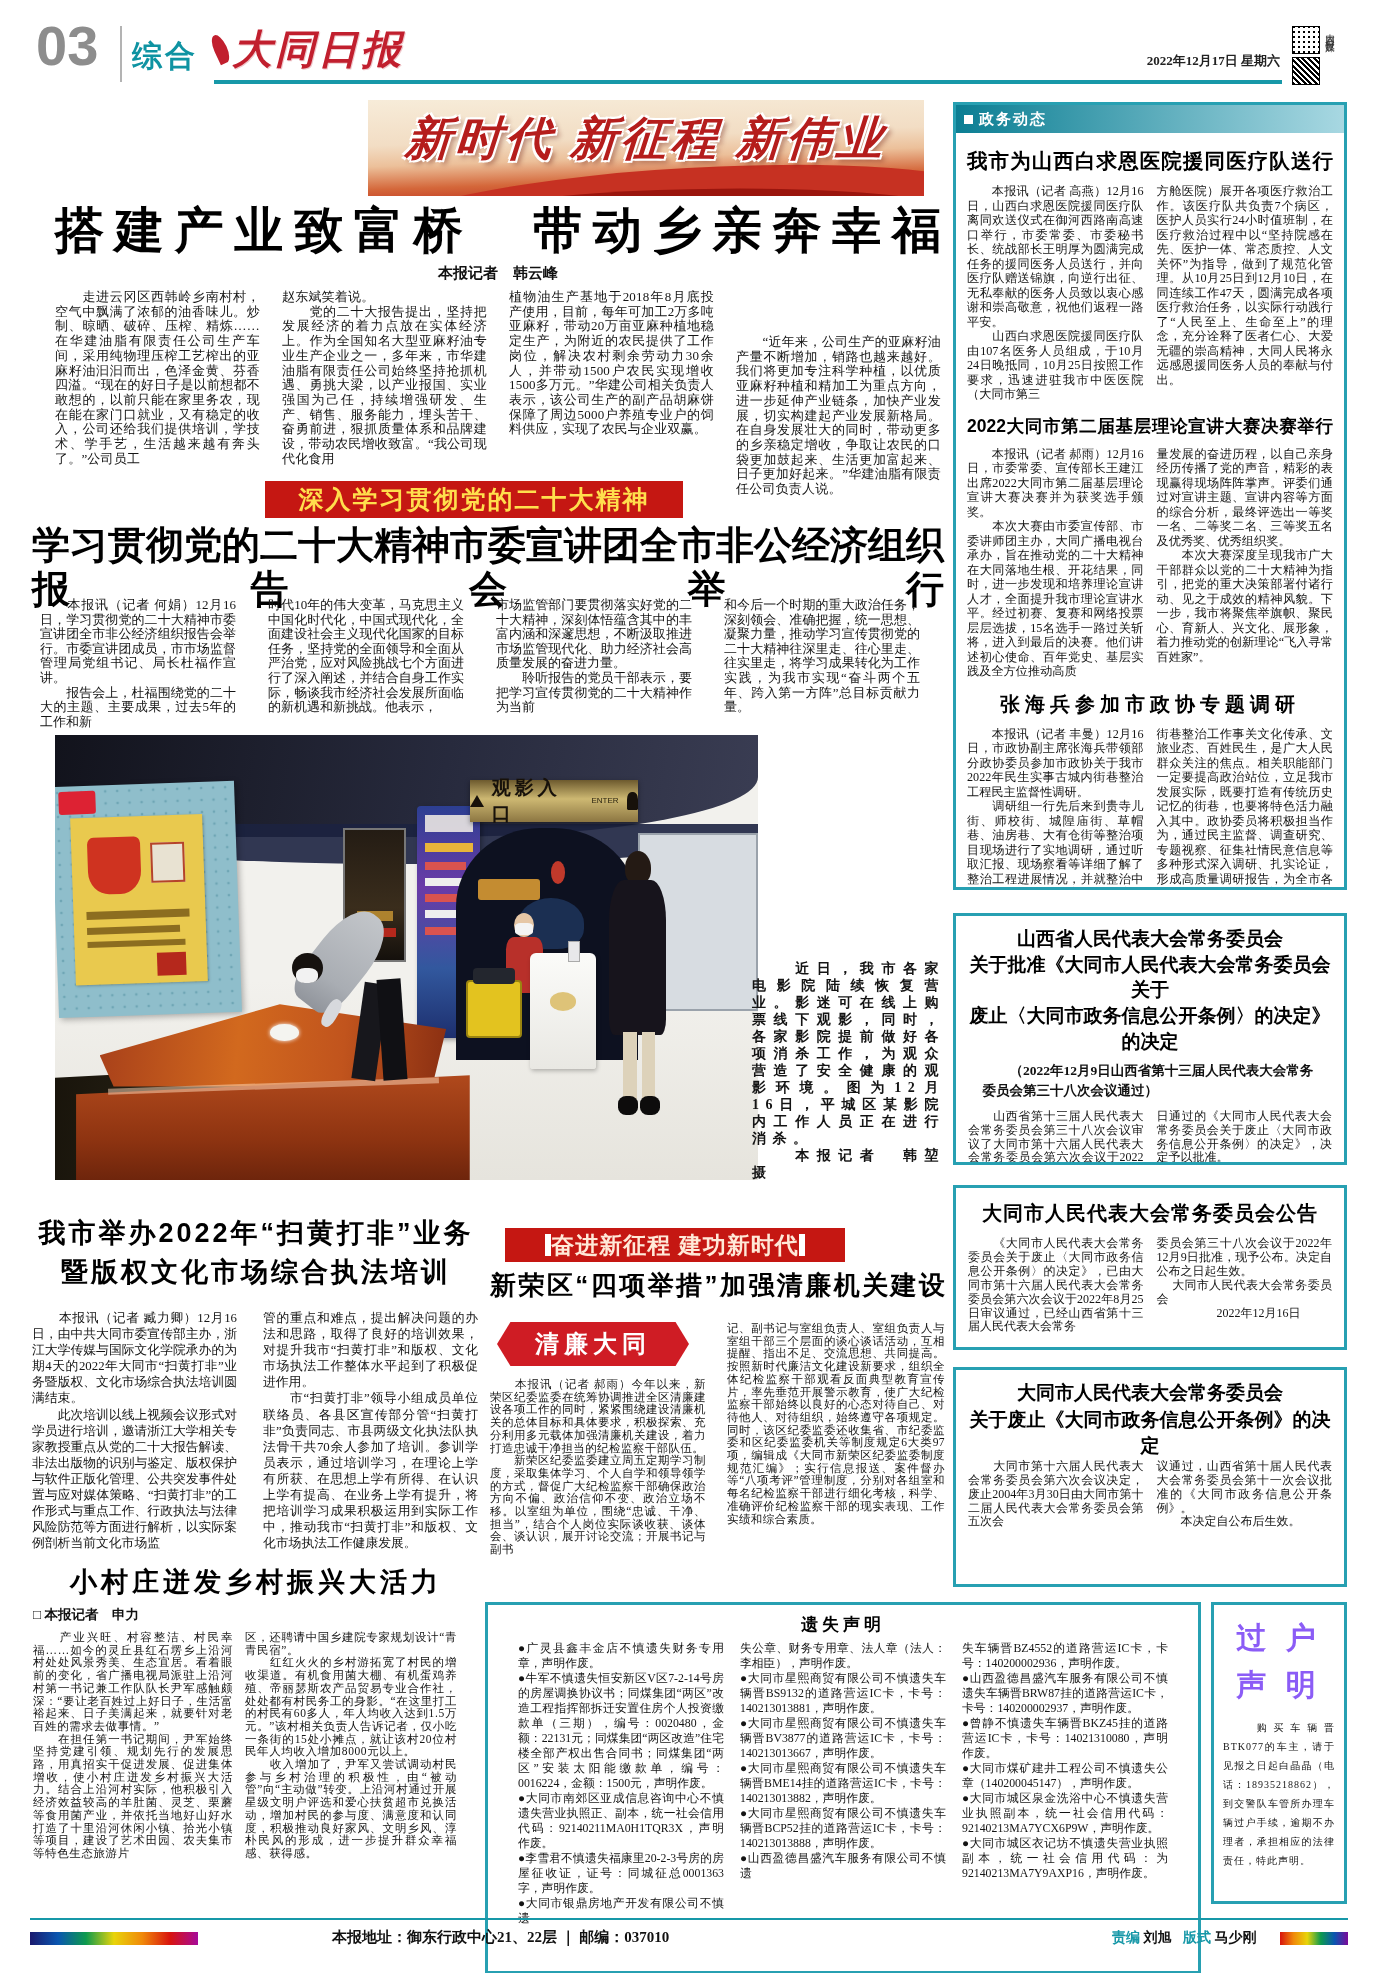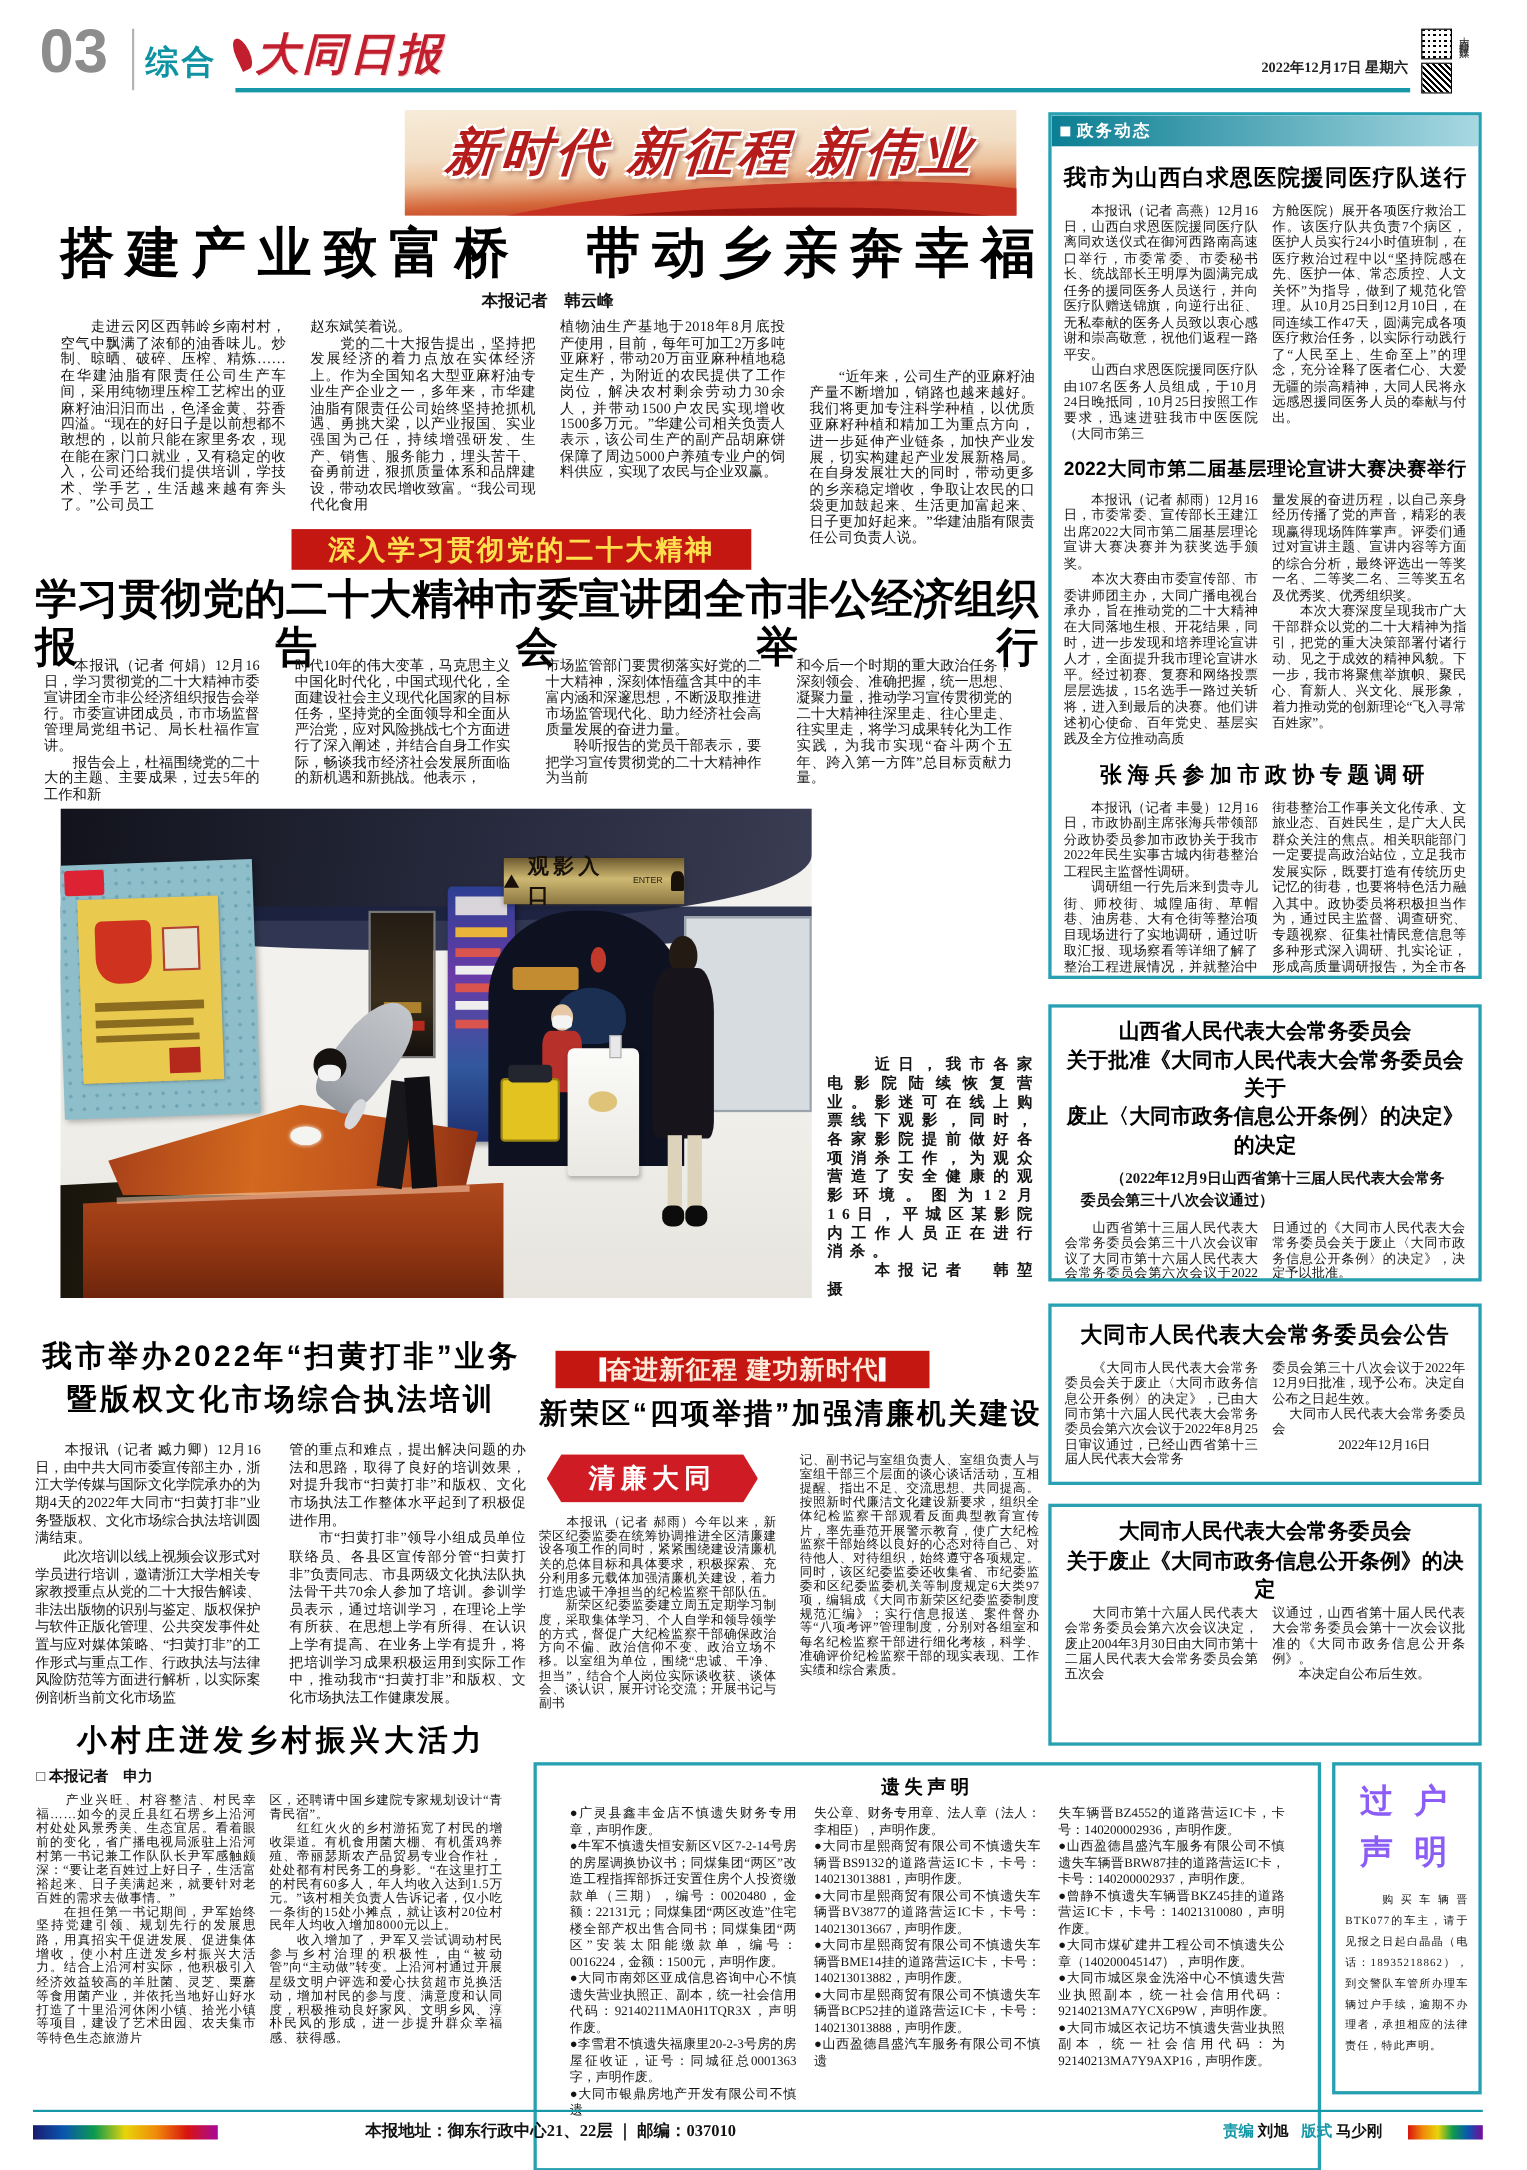--- a/index.html
+++ b/index.html
@@ -64,21 +64,21 @@
   </div>
   <div class="abs hd spread" style="left:32px;top:524px;width:912px;font-size:38px;line-height:1.15;">学习贯彻党的二十大精神市委宣讲团全市非公经济组织报告会举行</div>
 
   <div class="abs body-txt" style="left:40px;top:598px;width:196px;font-size:13px;line-height:14.6px;">　　本报讯（记者 何娟）12月16日，学习贯彻党的二十大精神市委宣讲团全市非公经济组织报告会举行。市委宣讲团成员，市市场监督管理局党组书记、局长杜福作宣讲。
 　　报告会上，杜福围绕党的二十大的主题、主要成果，过去5年的工作和新</div>
   <div class="abs body-txt" style="left:268px;top:598px;width:196px;font-size:13px;line-height:14.6px;">时代10年的伟大变革，马克思主义中国化时代化，中国式现代化，全面建设社会主义现代化国家的目标任务，坚持党的全面领导和全面从严治党，应对风险挑战七个方面进行了深入阐述，并结合自身工作实际，畅谈我市经济社会发展所面临的新机遇和新挑战。他表示，</div>
   <div class="abs body-txt" style="left:496px;top:598px;width:196px;font-size:13px;line-height:14.6px;">市场监管部门要贯彻落实好党的二十大精神，深刻体悟蕴含其中的丰富内涵和深邃思想，不断汲取推进市场监管现代化、助力经济社会高质量发展的奋进力量。
 　　聆听报告的党员干部表示，要把学习宣传贯彻党的二十大精神作为当前</div>
   <div class="abs body-txt" style="left:724px;top:598px;width:196px;font-size:13px;line-height:14.6px;">和今后一个时期的重大政治任务，深刻领会、准确把握，统一思想、凝聚力量，推动学习宣传贯彻党的二十大精神往深里走、往心里走、往实里走，将学习成果转化为工作实践，为我市实现“奋斗两个五年、跨入第一方阵”总目标贡献力量。</div>
 
-  <div class="abs" style="left:55px;top:735px;width:683px;height:445px;background:linear-gradient(180deg,#f2f1ed 55%,#e6e4dd 100%);overflow:hidden;">
+  <div class="abs" style="left:55px;top:735px;width:683px;height:445px;background:linear-gradient(180deg,#f2f1ed 55%,#e6e4dd 100%);overflow:hidden;padding-left:20px;">
     <div class="ph" style="left:0;top:0;width:100%;height:23%;background:linear-gradient(100deg,#12131c,#272a3d 55%,#3a3d53);border-radius:0 0 45% 12%/0 0 60px 26px;"></div>
     <div class="ph" style="left:0;top:20%;width:100%;height:9%;background:#1c2240;border-radius:0 0 50% 50%/0 0 30px 30px;opacity:.9;"></div>
     <div class="ph" style="left:83%;top:22%;width:17%;height:40%;background:#d7dce1;border:2px solid #9aa2ab;box-sizing:border-box;"></div>
 
     <div class="ph" style="left:0;top:11%;width:26%;height:52%;background:#8fbecb;background-image:radial-gradient(#6fa6b5 1.5px,transparent 1.6px);background-size:12px 12px;transform:rotate(-2deg);box-shadow:2px 2px 6px rgba(0,0,0,.3);">
       <div class="ph" style="left:10%;top:14%;width:72%;height:72%;background:#e9c94e;box-shadow:1px 1px 3px rgba(0,0,0,.25);">
         <div class="ph" style="left:12%;top:12%;width:40%;height:34%;background:#cf3320;border-radius:12% 12% 40% 40%;"></div>
         <div class="ph" style="left:60%;top:16%;width:26%;height:24%;background:#e8e2d2;border:2px solid #b5432a;box-sizing:border-box;"></div>
         <div class="ph" style="left:10%;top:56%;width:78%;height:5%;background:#8c6d20;"></div>
         <div class="ph" style="left:10%;top:66%;width:70%;height:4%;background:#8c6d20;"></div>

